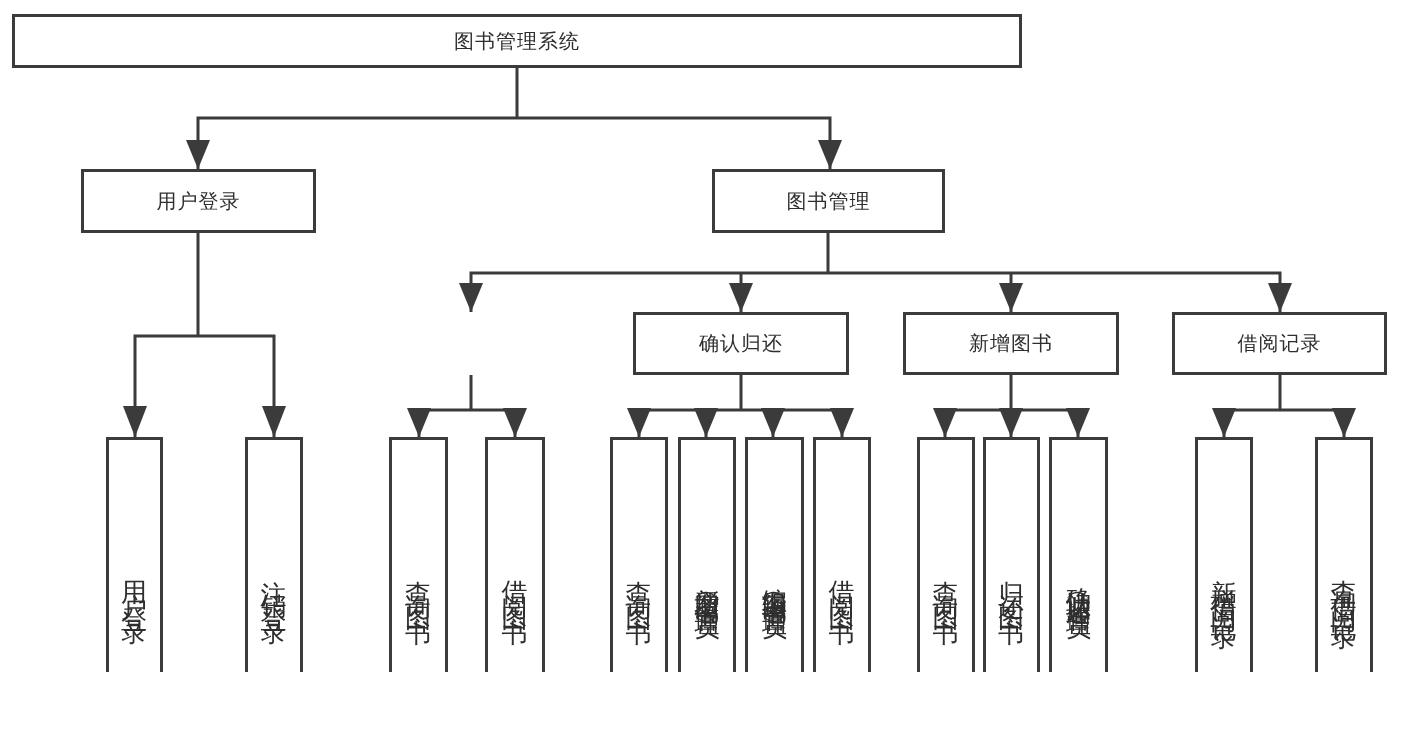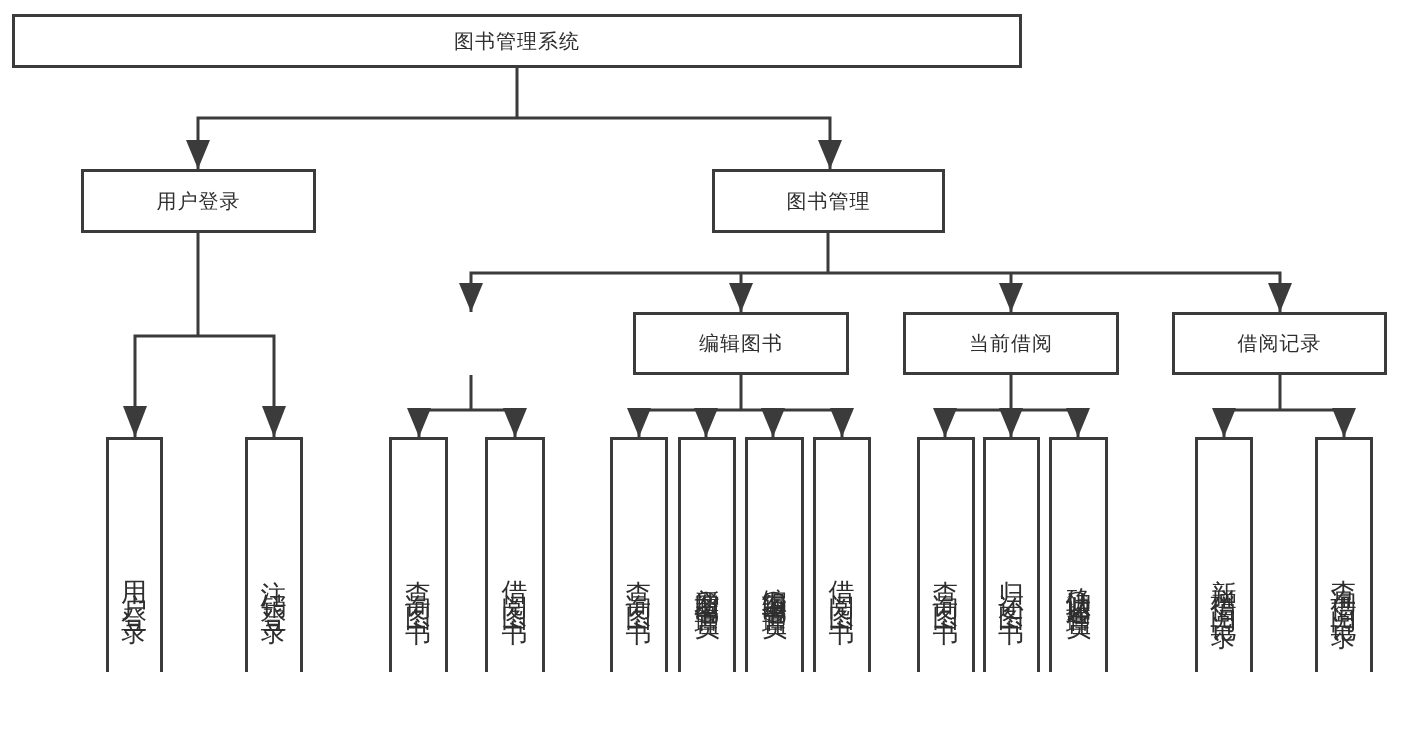--- a/index.html
+++ b/index.html
@@ -104,22 +104,22 @@
       <polygon points="1212,408 1236,408 1224,437"></polygon>
       <polygon points="1332,408 1356,408 1344,437"></polygon>
     </g>
   </svg>
 
   <div class="node h-node" style="left:12px; top:14px; width:1010px; height:54px;">图书管理系统</div>
 
   <div class="node h-node" style="left:81px; top:169px; width:235px; height:64px;">用户登录</div>
   <div class="node h-node" style="left:712px; top:169px; width:233px; height:64px;">图书管理</div>
 
-  <div class="node h-node" style="left:633px; top:312px; width:216px; height:63px;">编辑图书</div>
-  <div class="node h-node" style="left:903px; top:312px; width:216px; height:63px;">当前借阅</div>
+  <div class="node h-node" style="left:633px; top:312px; width:216px; height:63px;">确认归还</div>
+  <div class="node h-node" style="left:903px; top:312px; width:216px; height:63px;">新增图书</div>
   <div class="node h-node" style="left:1172px; top:312px; width:215px; height:63px;">借阅记录</div>
 
   <div class="node leaf ls-wide" style="left:106px; width:57px;">
     <span class="vtext">用户登录</span>
   </div>
   <div class="node leaf ls-wide" style="left:245px; width:58px;">
     <span class="vtext">注销登录</span>
   </div>
 
   <div class="node leaf ls-wide" style="left:389px; width:59px;">

